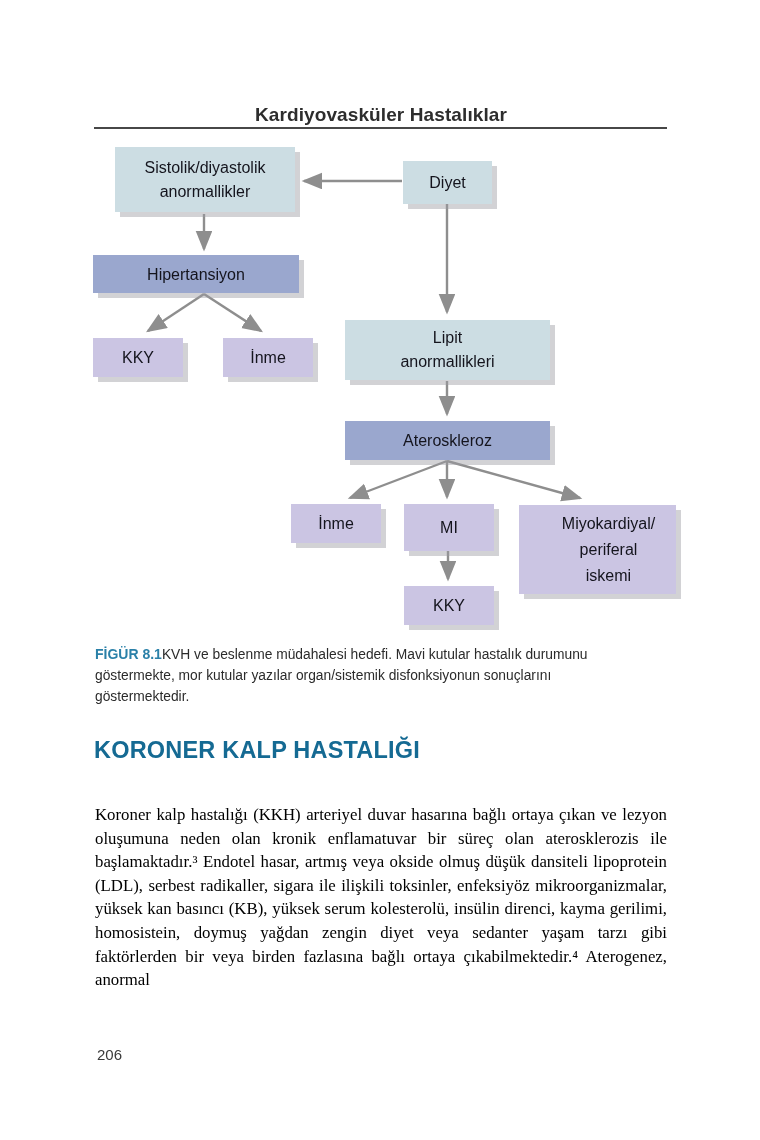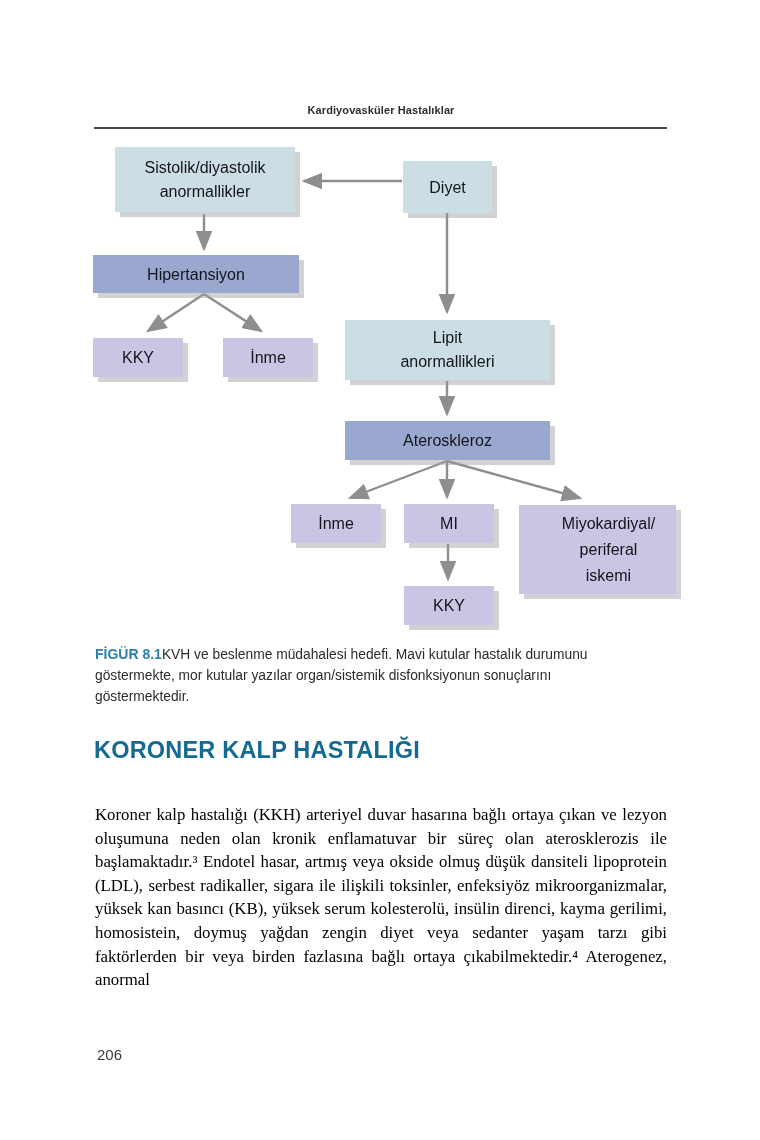--- a/index.html
+++ b/index.html
@@ -10,21 +10,21 @@
     background: #ffffff;
     overflow: hidden;
     font-family: "Liberation Sans", sans-serif;
   }
 
   
   .running-header {
     position: absolute;
     top: 104px; left: 95px; width: 572px;
     text-align: center;
-    font-size: 11px;
+    font-size: 19px;
     font-weight: bold;
     color: #2d2d2d;
     letter-spacing: 0.1px;
   }
   .header-rule {
     position: absolute;
     top: 127px; left: 94px; width: 573px; height: 2px;
     background: #474747;
   }
 
@@ -49,28 +49,28 @@
     font-size: 16px;
     line-height: 23px;
     color: #14141d;
     box-shadow: 5px 5px 0 rgba(155,155,162,0.45);
   }
   .node-blue   { background: var(--box-blue, #ccdde3); }
   .node-dark   { background: var(--box-blue-dark, #9aa7ce); }
   .node-purple { background: var(--box-purple, #cbc5e3); }
 
   #n-sistolik      { left: 115px; top: 147px; width: 180px; height: 65px; line-height: 24px; }
-  #n-diyet         { left: 403px; top: 161px; width: 89px;  height: 52px; }
+  #n-diyet         { left: 403px; top: 161px; width: 89px;  height: 43px; }
   #n-hipertansiyon { left: 93px;  top: 255px; width: 206px; height: 38px; }
   #n-kky1          { left: 93px;  top: 338px; width: 90px;  height: 39px; }
   #n-inme1         { left: 223px; top: 338px; width: 90px;  height: 39px; }
   #n-lipit         { left: 345px; top: 320px; width: 205px; height: 60px; line-height: 24px; }
   #n-ateroskleroz  { left: 345px; top: 421px; width: 205px; height: 39px; }
   #n-inme2         { left: 291px; top: 504px; width: 90px;  height: 39px; }
-  #n-mi            { left: 404px; top: 504px; width: 90px;  height: 39px; }
+  #n-mi            { left: 404px; top: 504px; width: 90px;  height: 47px; }
   #n-miyo          { left: 519px; top: 505px; width: 135px; height: 89px; line-height: 26px; padding-left: 22px; }
   #n-kky2          { left: 404px; top: 586px; width: 90px;  height: 39px; }
 
   
   .caption {
     position: absolute;
     top: 644px; left: 95px; width: 552px;
     font-size: 13.8px;
     line-height: 20.8px;
     color: #2b2b2b;

